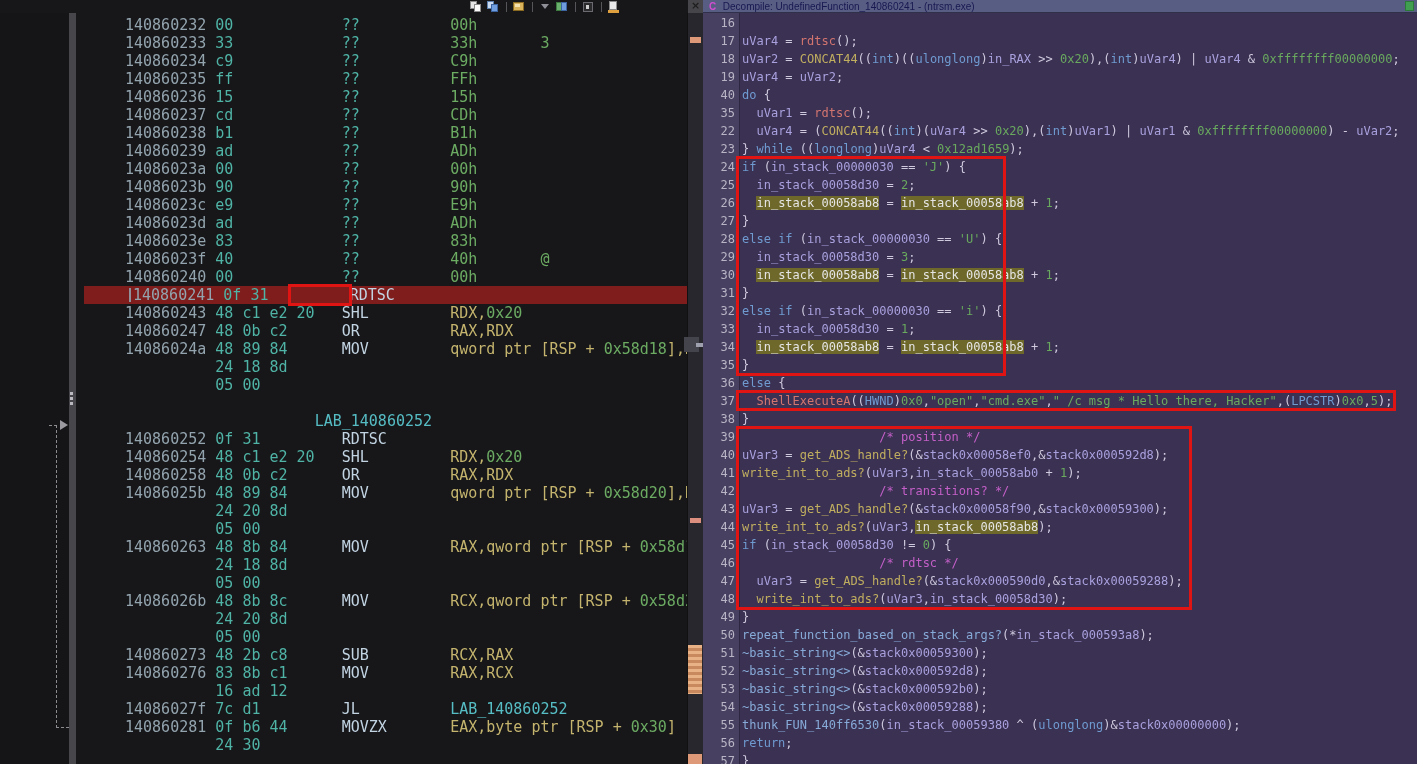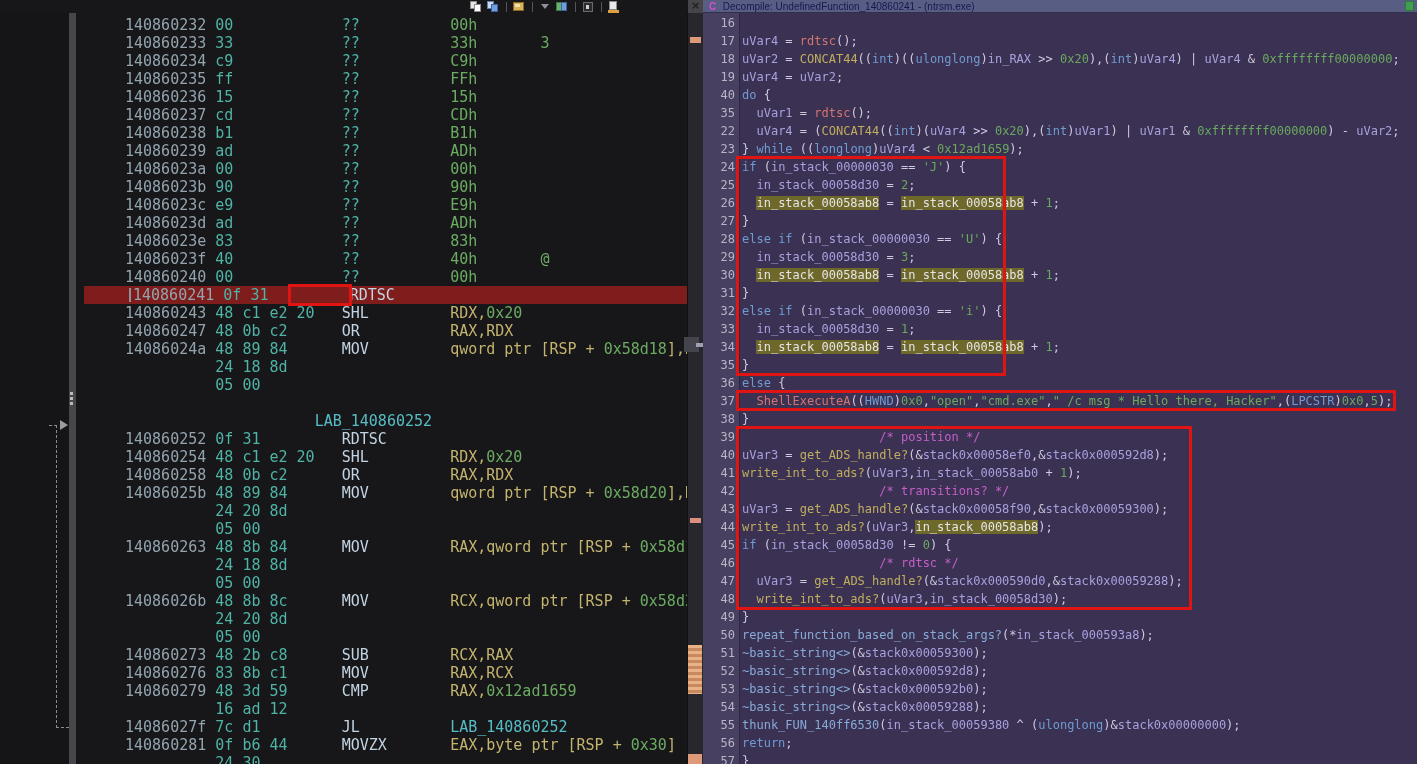--- a/index.html
+++ b/index.html
@@ -154,21 +154,20 @@
       <div class="l-row"><span class="t-w">          </span><span class="t-b">24 20 8d</span></div>
       <div class="l-row"><span class="t-w">          </span><span class="t-b">05 00</span></div>
       <div class="l-row"><span class="t-a">140860263</span><span class="t-b"> 48 8b 84</span><span class="t-w">      </span><span class="t-m">MOV</span><span class="t-w">         </span><span class="t-r">RAX,qword ptr [RSP + </span><span class="t-n">0x58d18</span><span class="t-r">]</span></div>
       <div class="l-row"><span class="t-w">          </span><span class="t-b">24 18 8d</span></div>
       <div class="l-row"><span class="t-w">          </span><span class="t-b">05 00</span></div>
       <div class="l-row"><span class="t-a">14086026b</span><span class="t-b"> 48 8b 8c</span><span class="t-w">      </span><span class="t-m">MOV</span><span class="t-w">         </span><span class="t-r">RCX,qword ptr [RSP + </span><span class="t-n">0x58d20</span><span class="t-r">]</span></div>
       <div class="l-row"><span class="t-w">          </span><span class="t-b">24 20 8d</span></div>
       <div class="l-row"><span class="t-w">          </span><span class="t-b">05 00</span></div>
       <div class="l-row"><span class="t-a">140860273</span><span class="t-b"> 48 2b c8</span><span class="t-w">      </span><span class="t-m">SUB</span><span class="t-w">         </span><span class="t-r">RCX,RAX</span></div>
       <div class="l-row"><span class="t-a">140860276</span><span class="t-b"> 83 8b c1</span><span class="t-w">      </span><span class="t-m">MOV</span><span class="t-w">         </span><span class="t-r">RAX,RCX</span></div>
-      <div class="l-row"><span class="t-a">140860279</span><span class="t-b"> 48 3d 59</span><span class="t-w">      </span><span class="t-m">CMP</span><span class="t-w">         </span><span class="t-r">RAX,</span><span class="t-n">0x12ad1659</span></div>
       <div class="l-row"><span class="t-w">          </span><span class="t-b">16 ad 12</span></div>
       <div class="l-row"><span class="t-a">14086027f</span><span class="t-b"> 7c d1</span><span class="t-w">         </span><span class="t-m">JL</span><span class="t-w">          </span><span class="t-l">LAB_140860252</span></div>
       <div class="l-row"><span class="t-a">140860281</span><span class="t-b"> 0f b6 44</span><span class="t-w">      </span><span class="t-m">MOVZX</span><span class="t-w">       </span><span class="t-r">EAX,byte ptr [RSP + </span><span class="t-n">0x30</span><span class="t-r">]</span></div>
       <div class="l-row"><span class="t-w">          </span><span class="t-b">24 30</span></div>
     </div>
 
   <div id="marker-strip"></div>
   <div class="mk" id="mk-top"></div>
   <div class="mk" id="mk-mid"></div>
   <div class="mk" id="mk-block"></div>

